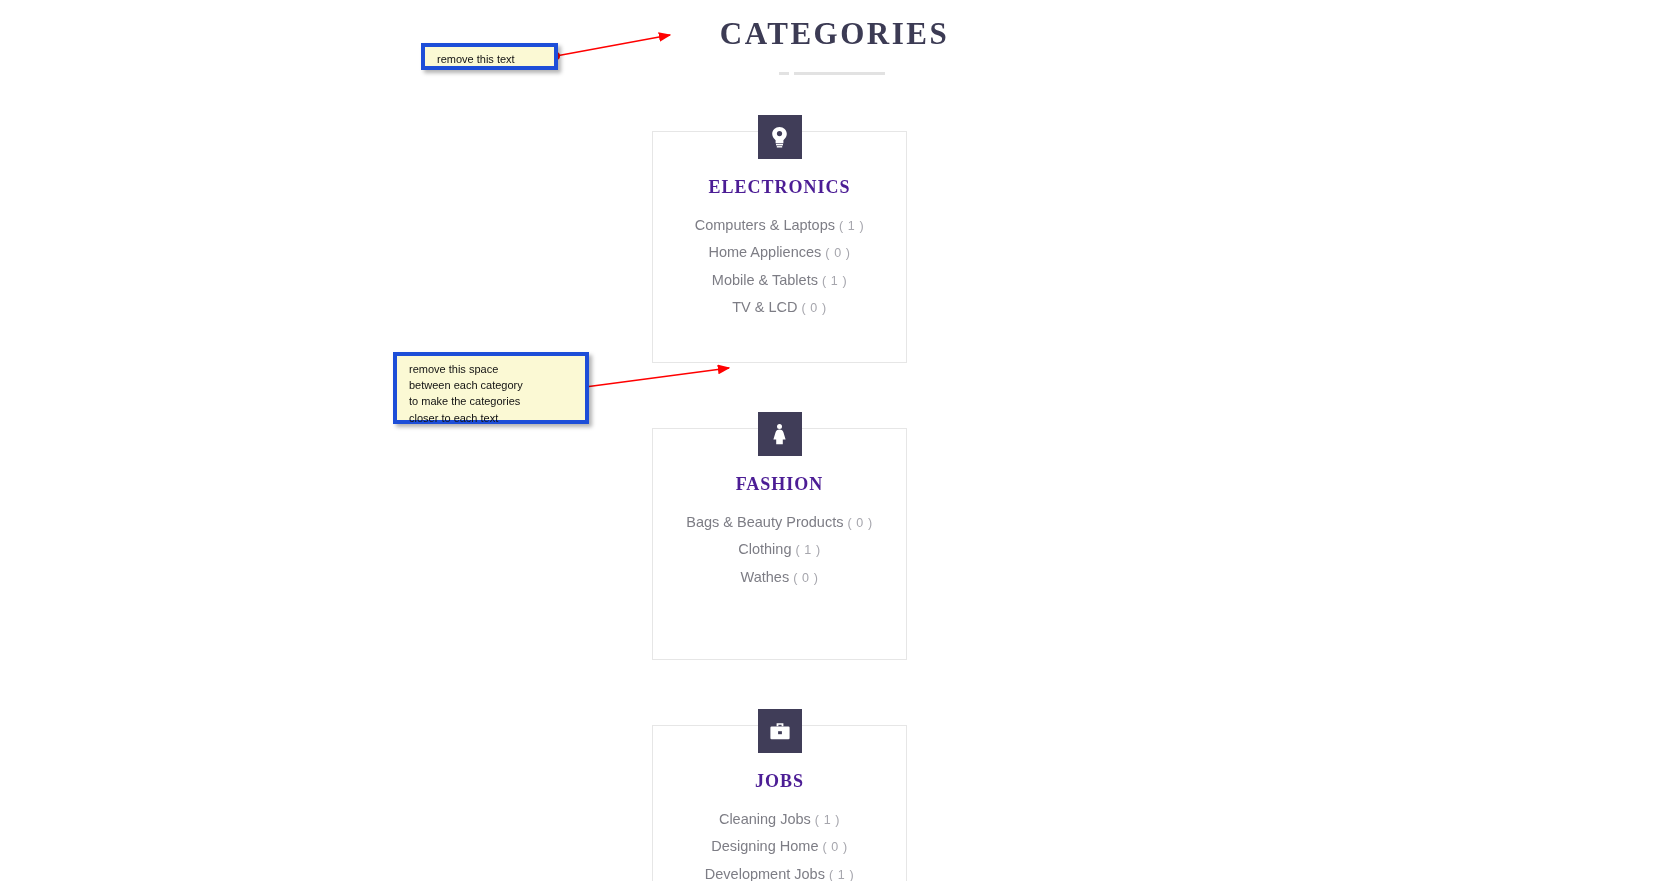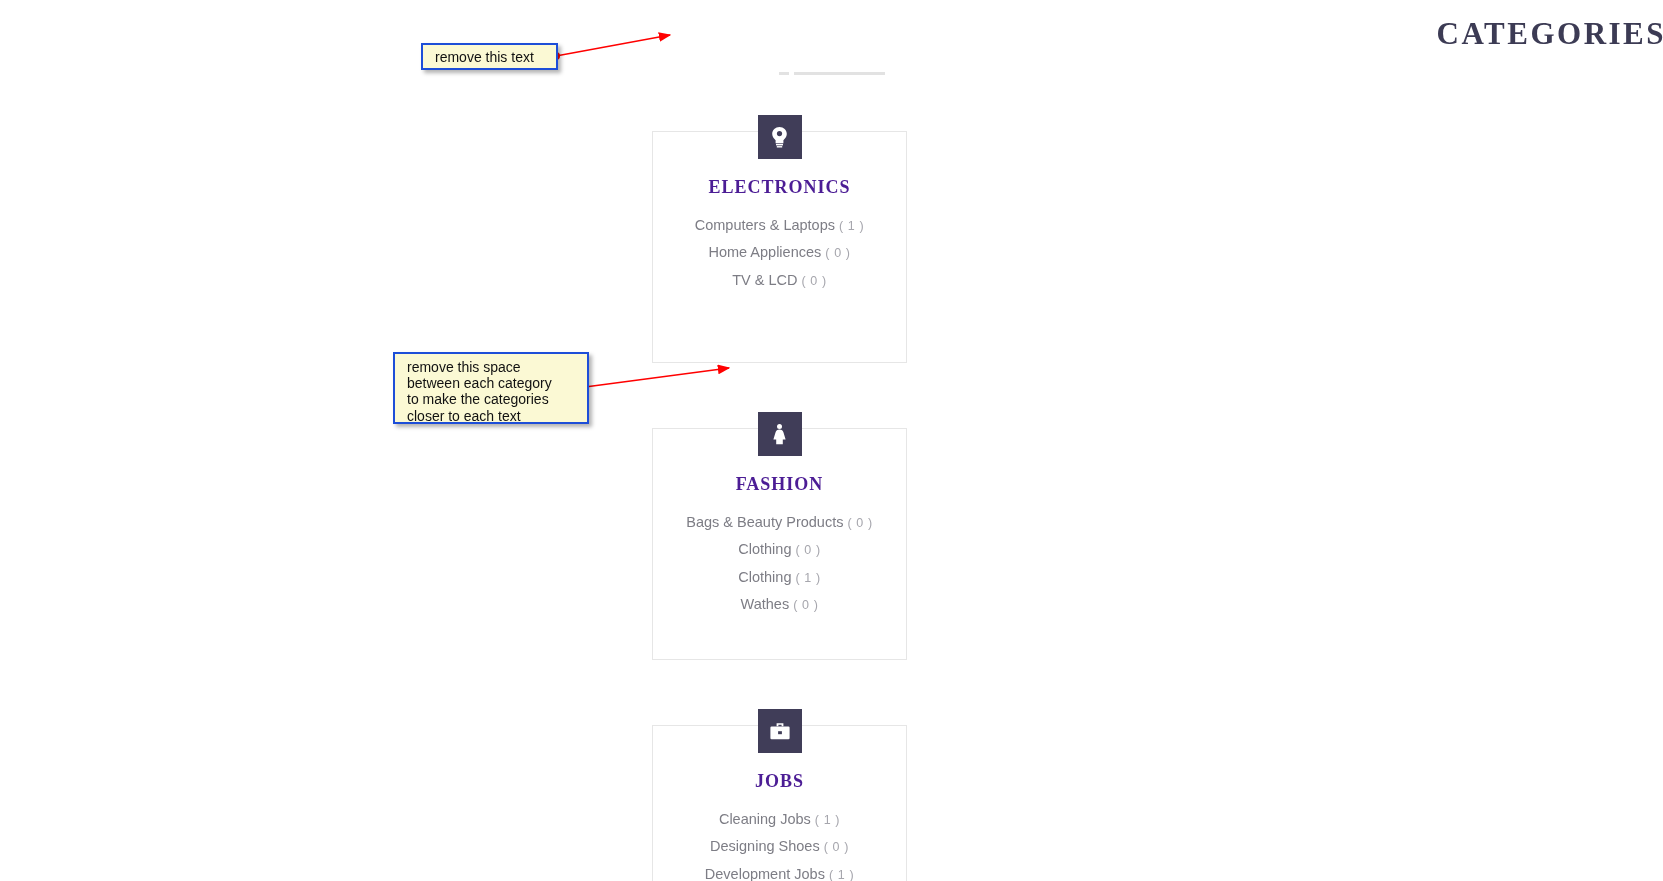--- a/index.html
+++ b/index.html
@@ -12,21 +12,21 @@
     height: 881px;
     background: #ffffff;
     font-family: "Liberation Sans", sans-serif;
     overflow: hidden;
     position: relative;
   }
 
   
   .page-header {
     width: 100%;
-    text-align: right;
+    text-align: center;
     padding-top: 14px;
     box-sizing: border-box;
   }
   .page-title {
     font-family: "Liberation Serif", serif;
     font-size: 31px;
     font-weight: bold;
     letter-spacing: 2.5px;
     color: #3c3b54;
     margin: 0;
@@ -113,23 +113,23 @@
   .subcat-item .subcat-count {
     color: #a6a6ad;
     font-size: 12.5px;
     letter-spacing: 0.6px;
   }
 
   
   .annotation {
     position: absolute;
     background: #fbf9d4;
-    border: 2px solid #1d4ed8;
+    border: 4px solid #1d4ed8;
     box-shadow: 3px 3px 4px rgba(0,0,0,0.30);
-    font-size: 14px;
+    font-size: 11px;
     color: #111111;
     line-height: 16.2px;
     padding: 5px 9px 6px 12px;
     box-sizing: border-box;
     z-index: 30;
   }
   #annotation-title-box {
     left: 421px;
     top: 43px;
     width: 137px;
@@ -179,41 +179,41 @@
     <ul class="subcat-list">
       <li class="subcat-item">
         <span>Computers &amp; Laptops</span>
         <span class="subcat-count">( 1 )</span>
       </li>
       <li class="subcat-item">
         <span>Home Appliences</span>
         <span class="subcat-count">( 0 )</span>
       </li>
       <li class="subcat-item">
+        <span>Mobile &amp; Tablets</span>
+        <span class="subcat-count">( 1 )</span>
+      </li>
+      <li class="subcat-item">
         <span>TV &amp; LCD</span>
         <span class="subcat-count">( 0 )</span>
       </li>
     </ul>
   </div>
 
   <div class="category-card card-fashion">
     <div class="card-icon">
       <svg width="19" height="22" viewBox="0 0 19 22" aria-hidden="true">
         <circle cx="9.5" cy="3.4" r="2.5" fill="#ffffff"></circle>
         <path d="M9.5 6.4 C7.3 6.4 6.0 7.6 5.5 9.4 L3.4 16.4 L6.2 16.4 L6.2 21.2 L12.8 21.2 L12.8 16.4 L15.6 16.4 L13.5 9.4 C13.0 7.6 11.7 6.4 9.5 6.4 Z" fill="#ffffff"></path>
       </svg>
     </div>
     <h3 class="card-title">FASHION</h3>
     <ul class="subcat-list">
       <li class="subcat-item">
         <span>Bags &amp; Beauty Products</span>
-        <span class="subcat-count">( 0 )</span>
-      </li>
-      <li class="subcat-item">
-        <span>Clothing</span>
         <span class="subcat-count">( 0 )</span>
       </li>
       <li class="subcat-item">
         <span>Clothing</span>
         <span class="subcat-count">( 1 )</span>
       </li>
       <li class="subcat-item">
         <span>Wathes</span>
         <span class="subcat-count">( 0 )</span>
       </li>
@@ -228,21 +228,21 @@
         <rect x="9.1" y="9.2" width="3.8" height="3.0" fill="#403d58"></rect>
       </svg>
     </div>
     <h3 class="card-title">JOBS</h3>
     <ul class="subcat-list">
       <li class="subcat-item">
         <span>Cleaning Jobs</span>
         <span class="subcat-count">( 1 )</span>
       </li>
       <li class="subcat-item">
-        <span>Designing Shoes</span>
+        <span>Designing Home</span>
         <span class="subcat-count">( 0 )</span>
       </li>
       <li class="subcat-item">
         <span>Development Jobs</span>
         <span class="subcat-count">( 1 )</span>
       </li>
     </ul>
   </div>
 
 </div>

